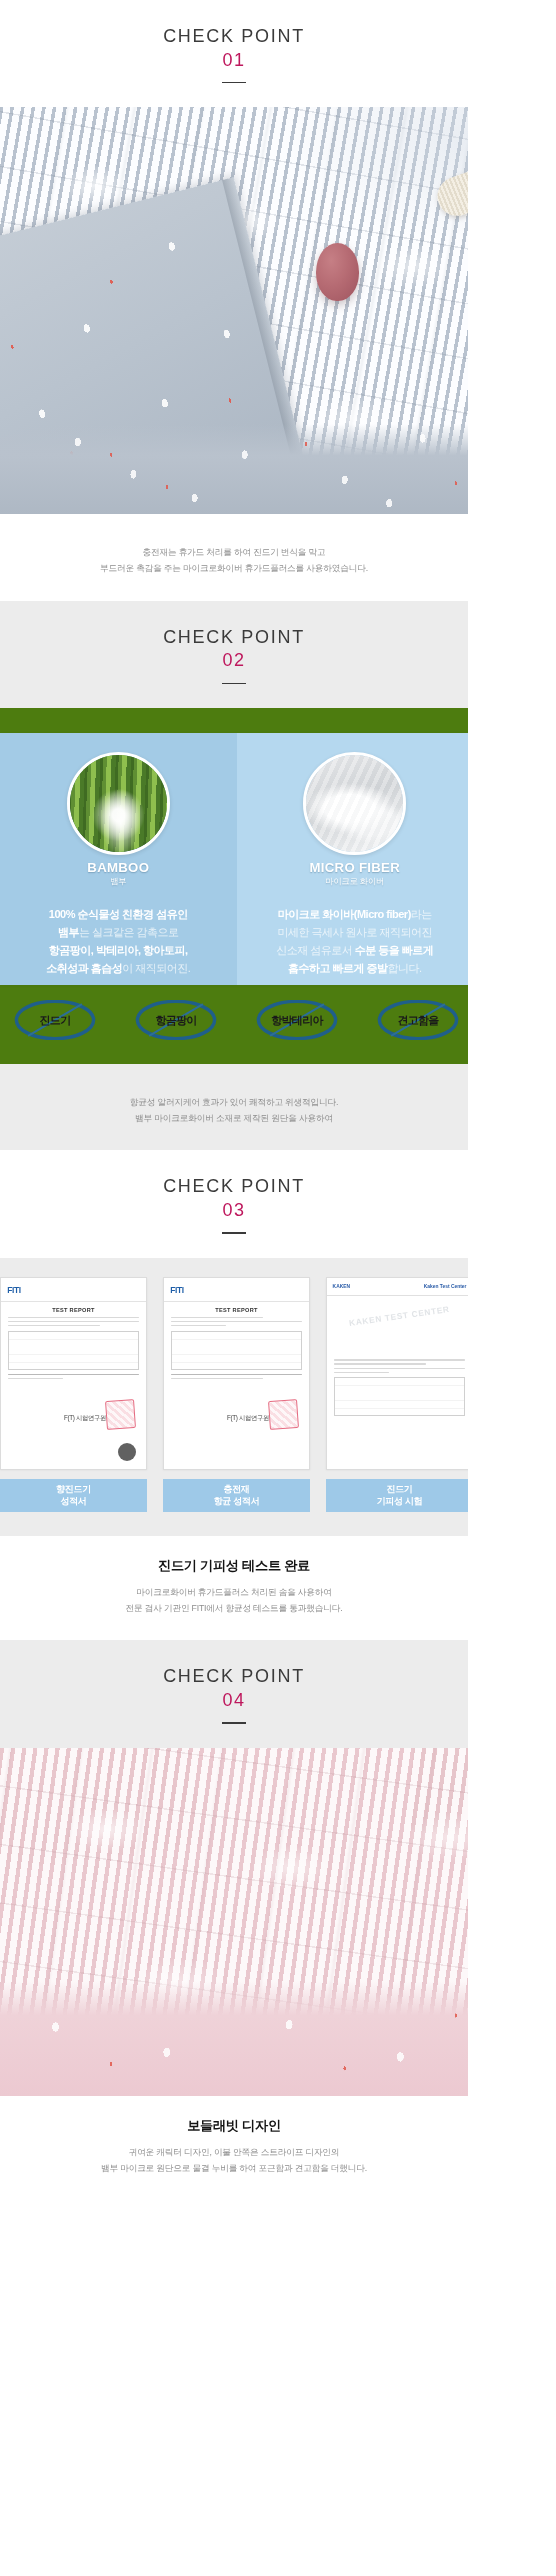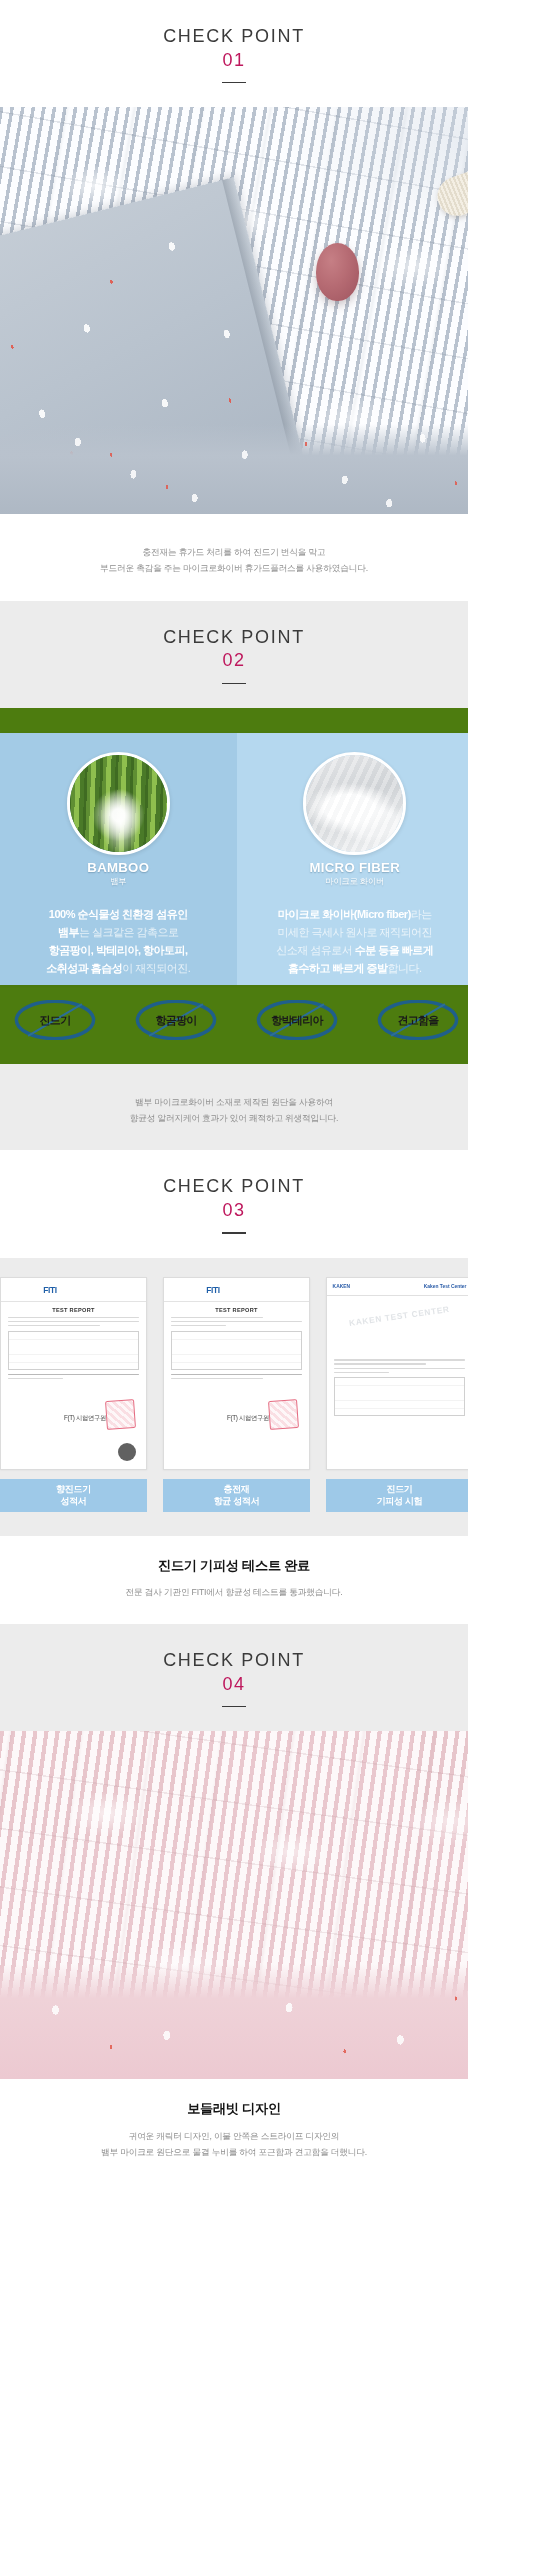--- a/index.html
+++ b/index.html
@@ -220,21 +220,21 @@
   .report-col { width: 147px; }
   .report-doc {
     width: 147px; height: 193px; background: #ffffff;
     border: 0.7px solid #dcdcdc; position: relative; overflow: hidden;
     box-shadow: 0 0.7px 2.1px rgba(0,0,0,.07);
   }
   .doc-head {
     height: 24px; border-bottom: 0.7px solid #e3e3e3;
     display:flex; align-items:center; padding: 0 6.3px; gap: 4.2px;
   }
-  .doc-logo { font-size: 8.3px; font-weight: bold; color: #1f5fa8; letter-spacing:-0.3px;margin-left:36px; }
+  .doc-logo { font-size: 8.3px; font-weight: bold; color: #1f5fa8; letter-spacing:-0.3px; }
   .doc-title {
     text-align:center; font-size: 5.6px; font-weight: bold; color:#333;
     margin: 4.9px 0 3.5px; letter-spacing: 0.3px;
   }
   .doc-lines { padding: 0 7px; }
   .dl { height: 1.4px; background: #d9d9d9; margin-bottom: 2.8px; border-radius: 0.7px; }
   .dl.s { width: 42%; } .dl.m { width: 70%; } .dl.l { width: 100%; }
   .dl.dark { background: #b9b9b9; }
   .doc-table {
     margin: 4.2px 7px; border: 0.7px solid #d0d0d0; height: 39px;
@@ -433,22 +433,22 @@
           <line x1="40" y1="52" x2="118" y2="6" stroke="#2b6e99" stroke-width="3"></line>
         </svg>
         <span>견고함을</span>
       </div>
     </div>
     <div style="height:24px;"></div>
   </div>
 
   <div class="txt-block gray">
     <div class="txt-body">
+      <div>향균성 알러지케어 효과가 있어 쾌적하고 위생적입니다.</div>
       <div>뱀부 마이크로화이버 소재로 제작된 원단을 사용하여</div>
-      <div>향균성 알러지케어 효과가 있어 쾌적하고 위생적입니다.</div>
     </div>
   </div>
 
   <div class="cp-header on-white">
     <div class="cp-title">CHECK POINT</div>
     <div class="cp-num">03</div>
     <div class="cp-rule"></div>
   </div>
 
   <div style="background:#ececec;padding-bottom:24px;">
@@ -525,20 +525,21 @@
           <span>기피성 시험</span>
         </div>
       </div>
 
     </div>
   </div>
 
   <div class="txt-block">
     <div class="txt-head">진드기 기피성 테스트 완료</div>
     <div class="txt-body">
+      <div>마이크로화이버 휴가드플러스 처리된 솜을 사용하여</div>
       <div>전문 검사 기관인 FITI에서 향균성 테스트를 통과했습니다.</div>
     </div>
   </div>
 
   <div class="cp-header on-gray">
     <div class="cp-title">CHECK POINT</div>
     <div class="cp-num">04</div>
     <div class="cp-rule"></div>
   </div>
 

